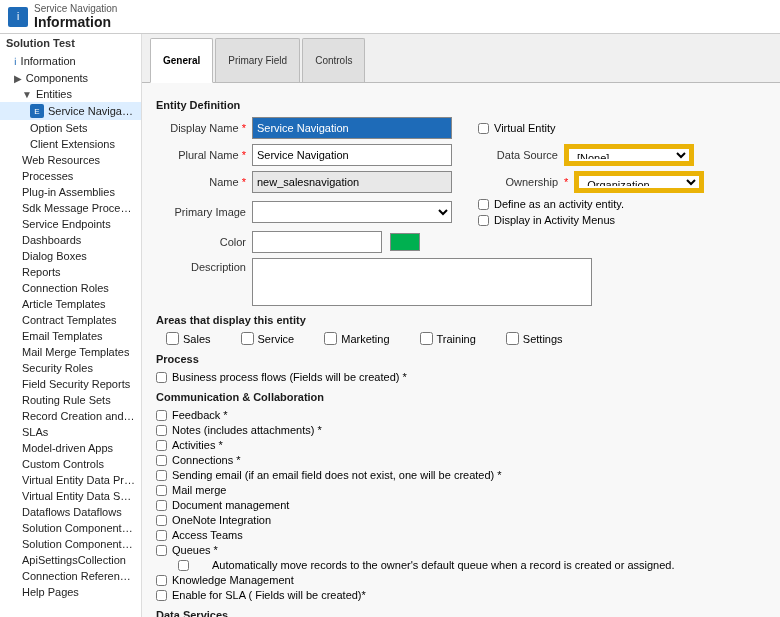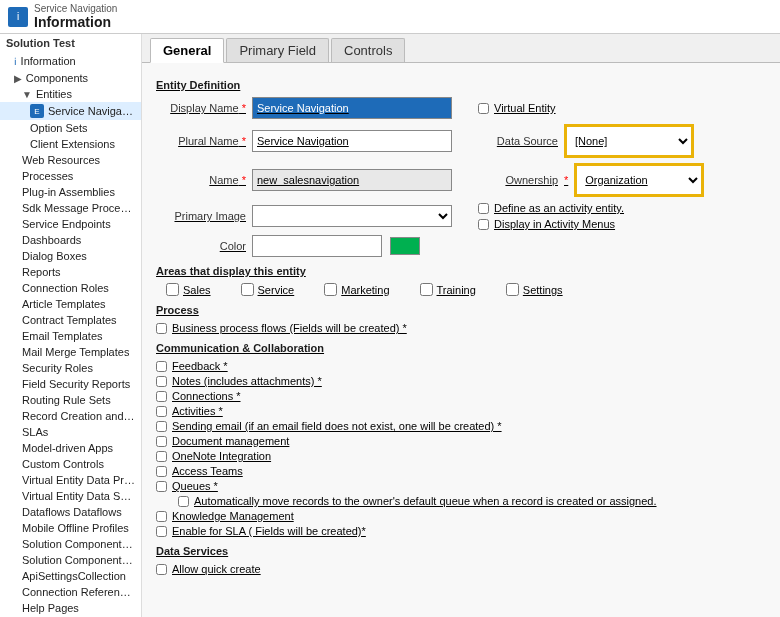--- a/index.html
+++ b/index.html
@@ -23,54 +23,54 @@
     .sidebar-indent2 { padding-left: 22px; }
     .sidebar-indent3 { padding-left: 30px; }
     .tree-icon { color: #555; font-size: 10px; flex-shrink: 0; }
     .icon-box { width: 14px; height: 14px; background: #1e6bb8; border-radius: 2px; color: #fff; display: flex; align-items: center; justify-content: center; font-size: 8px; flex-shrink: 0; }
 
     
     .content { flex: 1; background: #f8f8f8; overflow-y: auto; padding: 0; display: flex; flex-direction: column; }
 
     
     .tabs { display: flex; background: #f0f0f0; border-bottom: 1px solid #bbb; padding: 4px 8px 0; gap: 2px; }
-    .tab { padding: 4px 12px; background: #e0e0e0; border: 1px solid #bbb; border-bottom: none; cursor: pointer; color: #333; font-size: 13px; border-radius: 2px 2px 0 0; }
+    .tab { padding: 16px 12px; background: #e0e0e0; border: 1px solid #bbb; border-bottom: none; cursor: pointer; color: #333; font-size: 10px; border-radius: 2px 2px 0 0; }
     .tab.active { background: #fff; border-bottom: 1px solid #fff; margin-bottom: -1px; color: #000; font-weight: 600; }
 
-    .form-area { padding: 10px 14px; flex: 1; overflow-y: auto; text-decoration: underline; }
+    .form-area { padding: 10px 14px; flex: 1; overflow-y: auto; }
 
     .section-title { font-weight: 700; font-size: 11px; color: #1a1a1a; margin-bottom: 6px; margin-top: 6px; }
     .form-row { display: flex; align-items: center; margin-bottom: 5px; gap: 6px; }
     .form-label { width: 90px; text-align: right; color: #333; font-size: 11px; flex-shrink: 0; }
     .required { color: red; }
     .form-input { border: 1px solid #888; background: #fff; padding: 2px 4px; font-size: 11px; height: 22px; }
     .form-input.selected { background: #1e6bb8; color: #fff; }
     .form-input-wide { width: 200px; }
     .form-textarea { border: 1px solid #888; background: #fff; padding: 2px 4px; font-size: 11px; width: 340px; height: 48px; resize: none; }
     .color-swatch { width: 30px; height: 18px; background: #00b050; display: inline-block; border: 1px solid #888; margin-left: 2px; }
     .color-input { border: 1px solid #888; background: #fff; padding: 2px 4px; font-size: 11px; height: 22px; width: 130px; }
 
     .right-group { display: flex; align-items: flex-end; gap: 20px; flex: 1; padding-left: 20px; }
     .right-col { display: flex; flex-direction: column; gap: 4px; }
     .check-row { display: flex; align-items: center; gap: 5px; font-size: 11px; }
     .check-row input[type=checkbox] { width: 11px; height: 11px; }
     .right-label { width: 80px; text-align: right; color: #333; font-size: 11px; flex-shrink: 0; }
-    .right-select { border: 3px solid #eab308; background: #fff; padding: 2px 4px; font-size: 11px; height: 34px; min-width: 130px; }
+    .right-select { border: 5px solid #eab308; background: #fff; padding: 2px 4px; font-size: 11px; height: 22px; min-width: 130px; }
 
     .areas-section { margin-top: 8px; }
     .areas-grid { display: flex; gap: 30px; margin-left: 10px; flex-wrap: wrap; }
     .area-check { display: flex; align-items: center; gap: 4px; font-size: 11px; }
 
     .process-section { margin-top: 8px; }
     .comm-section { margin-top: 8px; }
     .data-services-section { margin-top: 8px; }
 
     .checkbox-item { display: flex; align-items: flex-end; gap: 5px; margin-bottom: 3px; font-size: 11px; }
     .checkbox-item input[type=checkbox] { width: 11px; height: 11px; }
-    .sub-checkbox-item { display: flex; align-items: center; gap: 5px; margin-bottom: 3px; font-size: 11px; padding-left: 22px; }
+    .sub-checkbox-item { display: flex; align-items: center; gap: 23px; margin-bottom: 3px; font-size: 11px; padding-left: 22px; }
     .sub-checkbox-item input[type=checkbox] { width: 11px; height: 11px; }
 
     ::-webkit-scrollbar { width: 6px; }
     ::-webkit-scrollbar-thumb { background: #bbb; }
   </style>
 </head>
 <body>
 
 <div class="header">
   <div class="header-icon">i</div>
@@ -167,23 +167,20 @@
       <span class="sidebar-label">Custom Controls</span>
     </div>
     <div class="sidebar-item sidebar-indent2">
       <span class="sidebar-label">Virtual Entity Data Providers</span>
     </div>
     <div class="sidebar-item sidebar-indent2">
       <span class="sidebar-label">Virtual Entity Data Sources</span>
     </div>
     <div class="sidebar-item sidebar-indent2">
       <span class="sidebar-label">Dataflows Dataflows</span>
-    </div>
-    <div class="sidebar-item sidebar-indent2">
-      <span class="sidebar-label">Mobile Offline Profiles</span>
     </div>
     <div class="sidebar-item sidebar-indent2">
       <span class="sidebar-label">Solution Component Attri...</span>
     </div>
     <div class="sidebar-item sidebar-indent2">
       <span class="sidebar-label">Solution Component Confi...</span>
     </div>
     <div class="sidebar-item sidebar-indent2">
       <span class="sidebar-label">ApiSettingsCollection</span>
     </div>
@@ -270,20 +267,24 @@
             </div>
           </div>
         </div>
 
         <div class="form-row">
           <span class="form-label">Color</span>
           <input type="text" class="color-input" style="">
           <span class="color-swatch"></span>
         </div>
 
+        <div class="form-row" style="align-items:flex-start;">
+          <span class="form-label" style="margin-top:3px;">Description</span>
+          <textarea class="form-textarea" style=""></textarea>
+        </div>
       </div>
 
       <div class="areas-section">
         <div class="section-title">Areas that display this entity</div>
         <div class="areas-grid">
           <div class="area-check">
             <input type="checkbox" style="">
             <span>Sales</span>
           </div>
           <div class="area-check">
@@ -318,29 +319,33 @@
         <div class="checkbox-item">
           <input type="checkbox" style="">
           <span>Feedback *</span>
         </div>
         <div class="checkbox-item">
           <input type="checkbox" style="">
           <span>Notes (includes attachments) *</span>
         </div>
         <div class="checkbox-item">
           <input type="checkbox" style="">
+          <span>Activities *</span>
+        </div>
+        <div class="checkbox-item">
+          <input type="checkbox" style="">
           <span>Connections *</span>
         </div>
         <div class="checkbox-item">
           <input type="checkbox" style="">
-          <span>Activities *</span>
-        </div>
-        <div class="checkbox-item">
-          <input type="checkbox" style="">
           <span>Sending email (if an email field does not exist, one will be created) *</span>
+        </div>
+        <div class="checkbox-item">
+          <input type="checkbox" style="">
+          <span>Mail merge</span>
         </div>
         <div class="checkbox-item">
           <input type="checkbox" style="">
           <span>Document management</span>
         </div>
         <div class="checkbox-item">
           <input type="checkbox" style="">
           <span>OneNote Integration</span>
         </div>
         <div class="checkbox-item">

